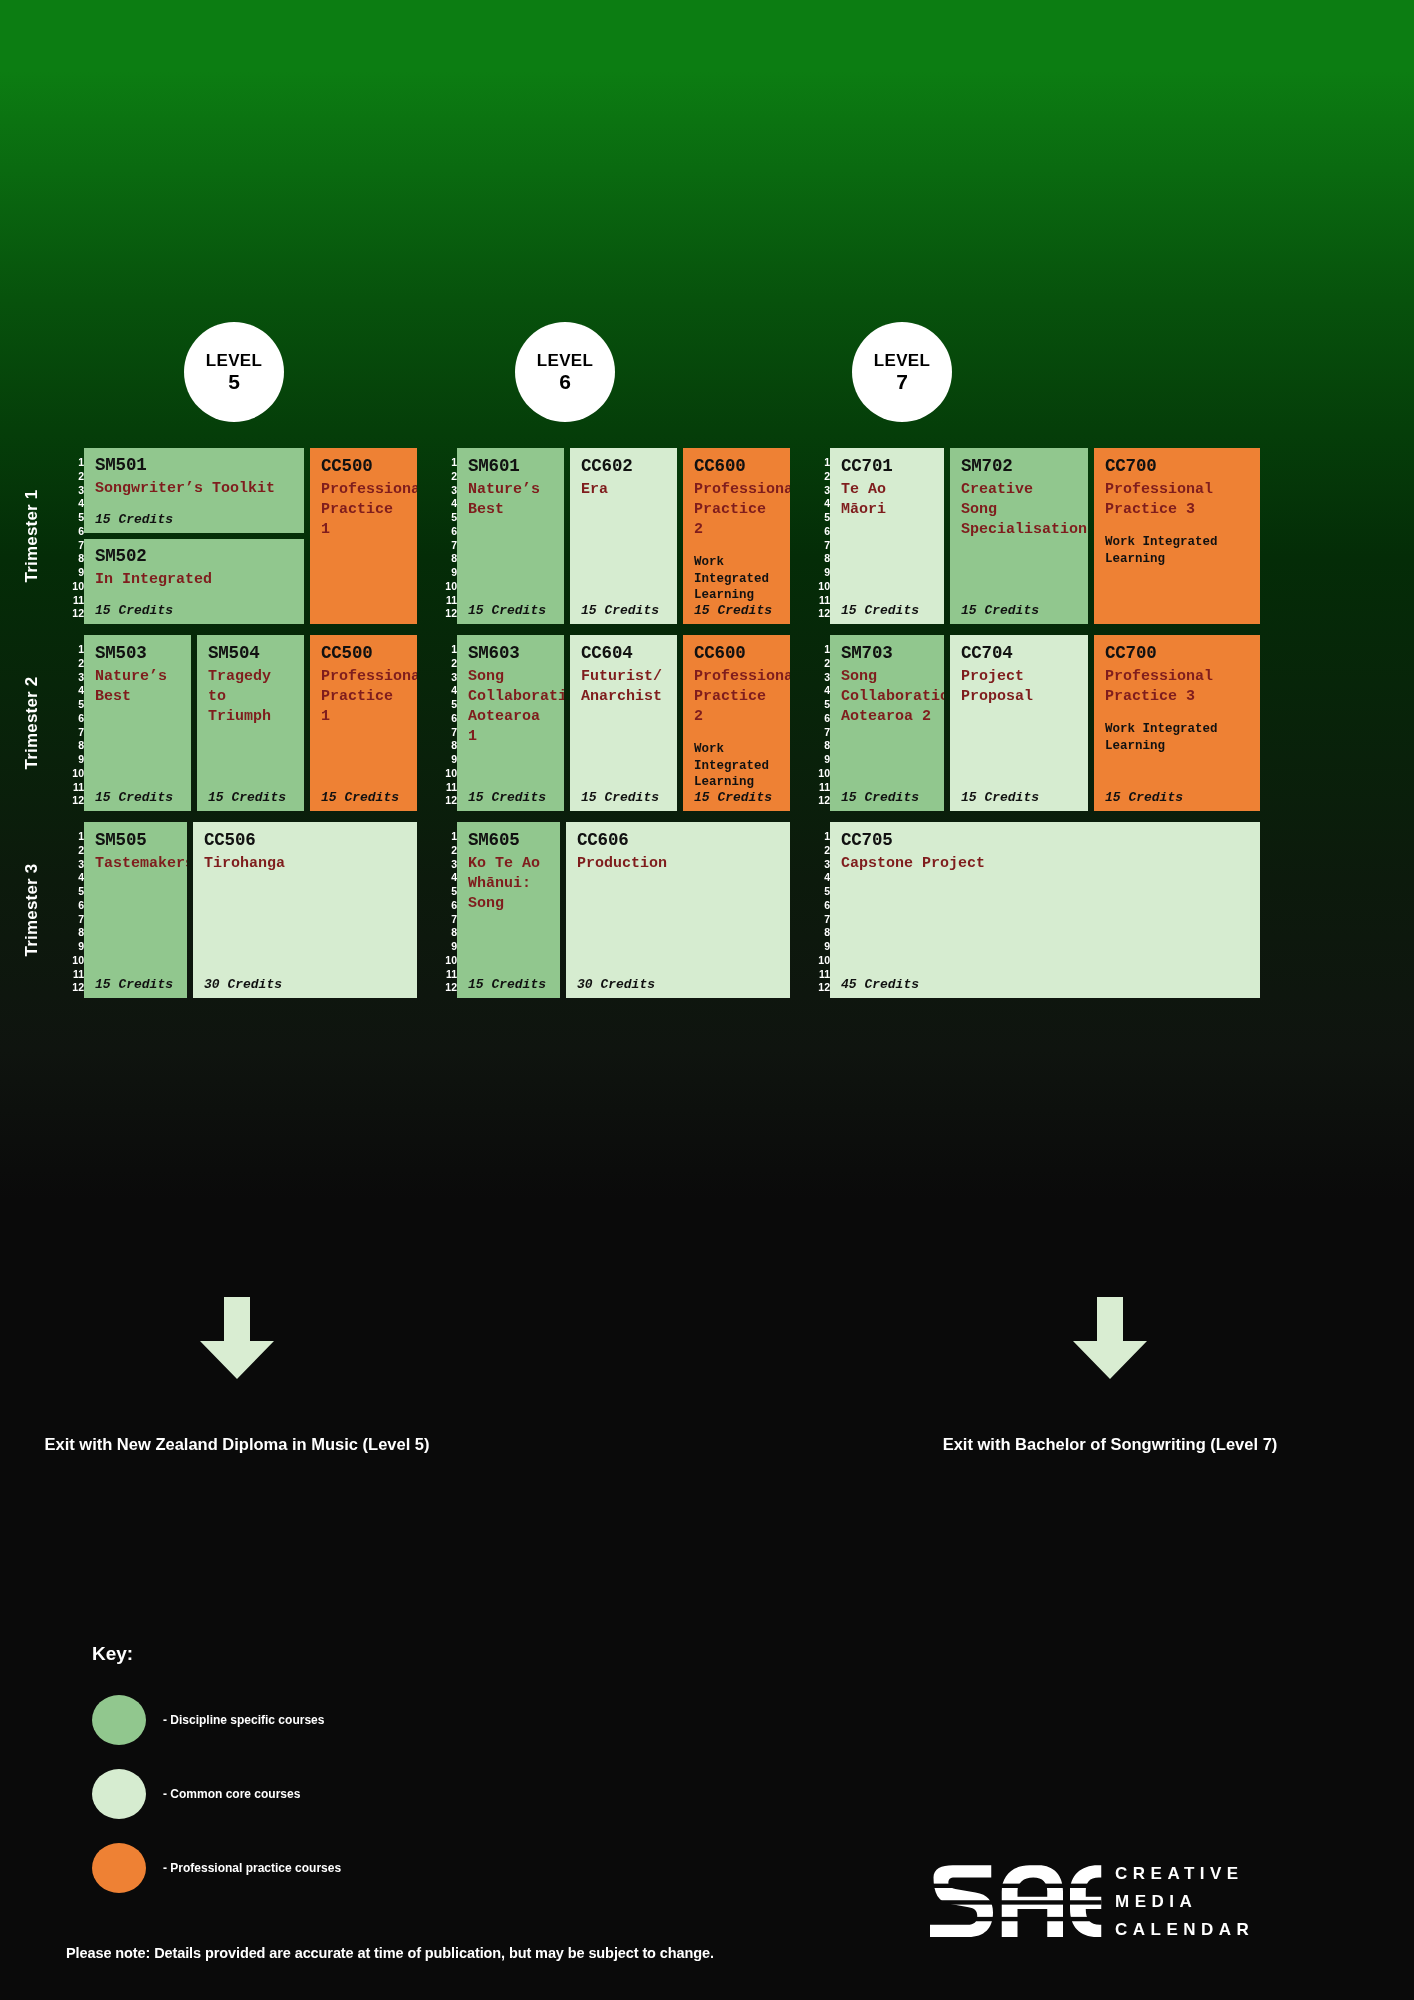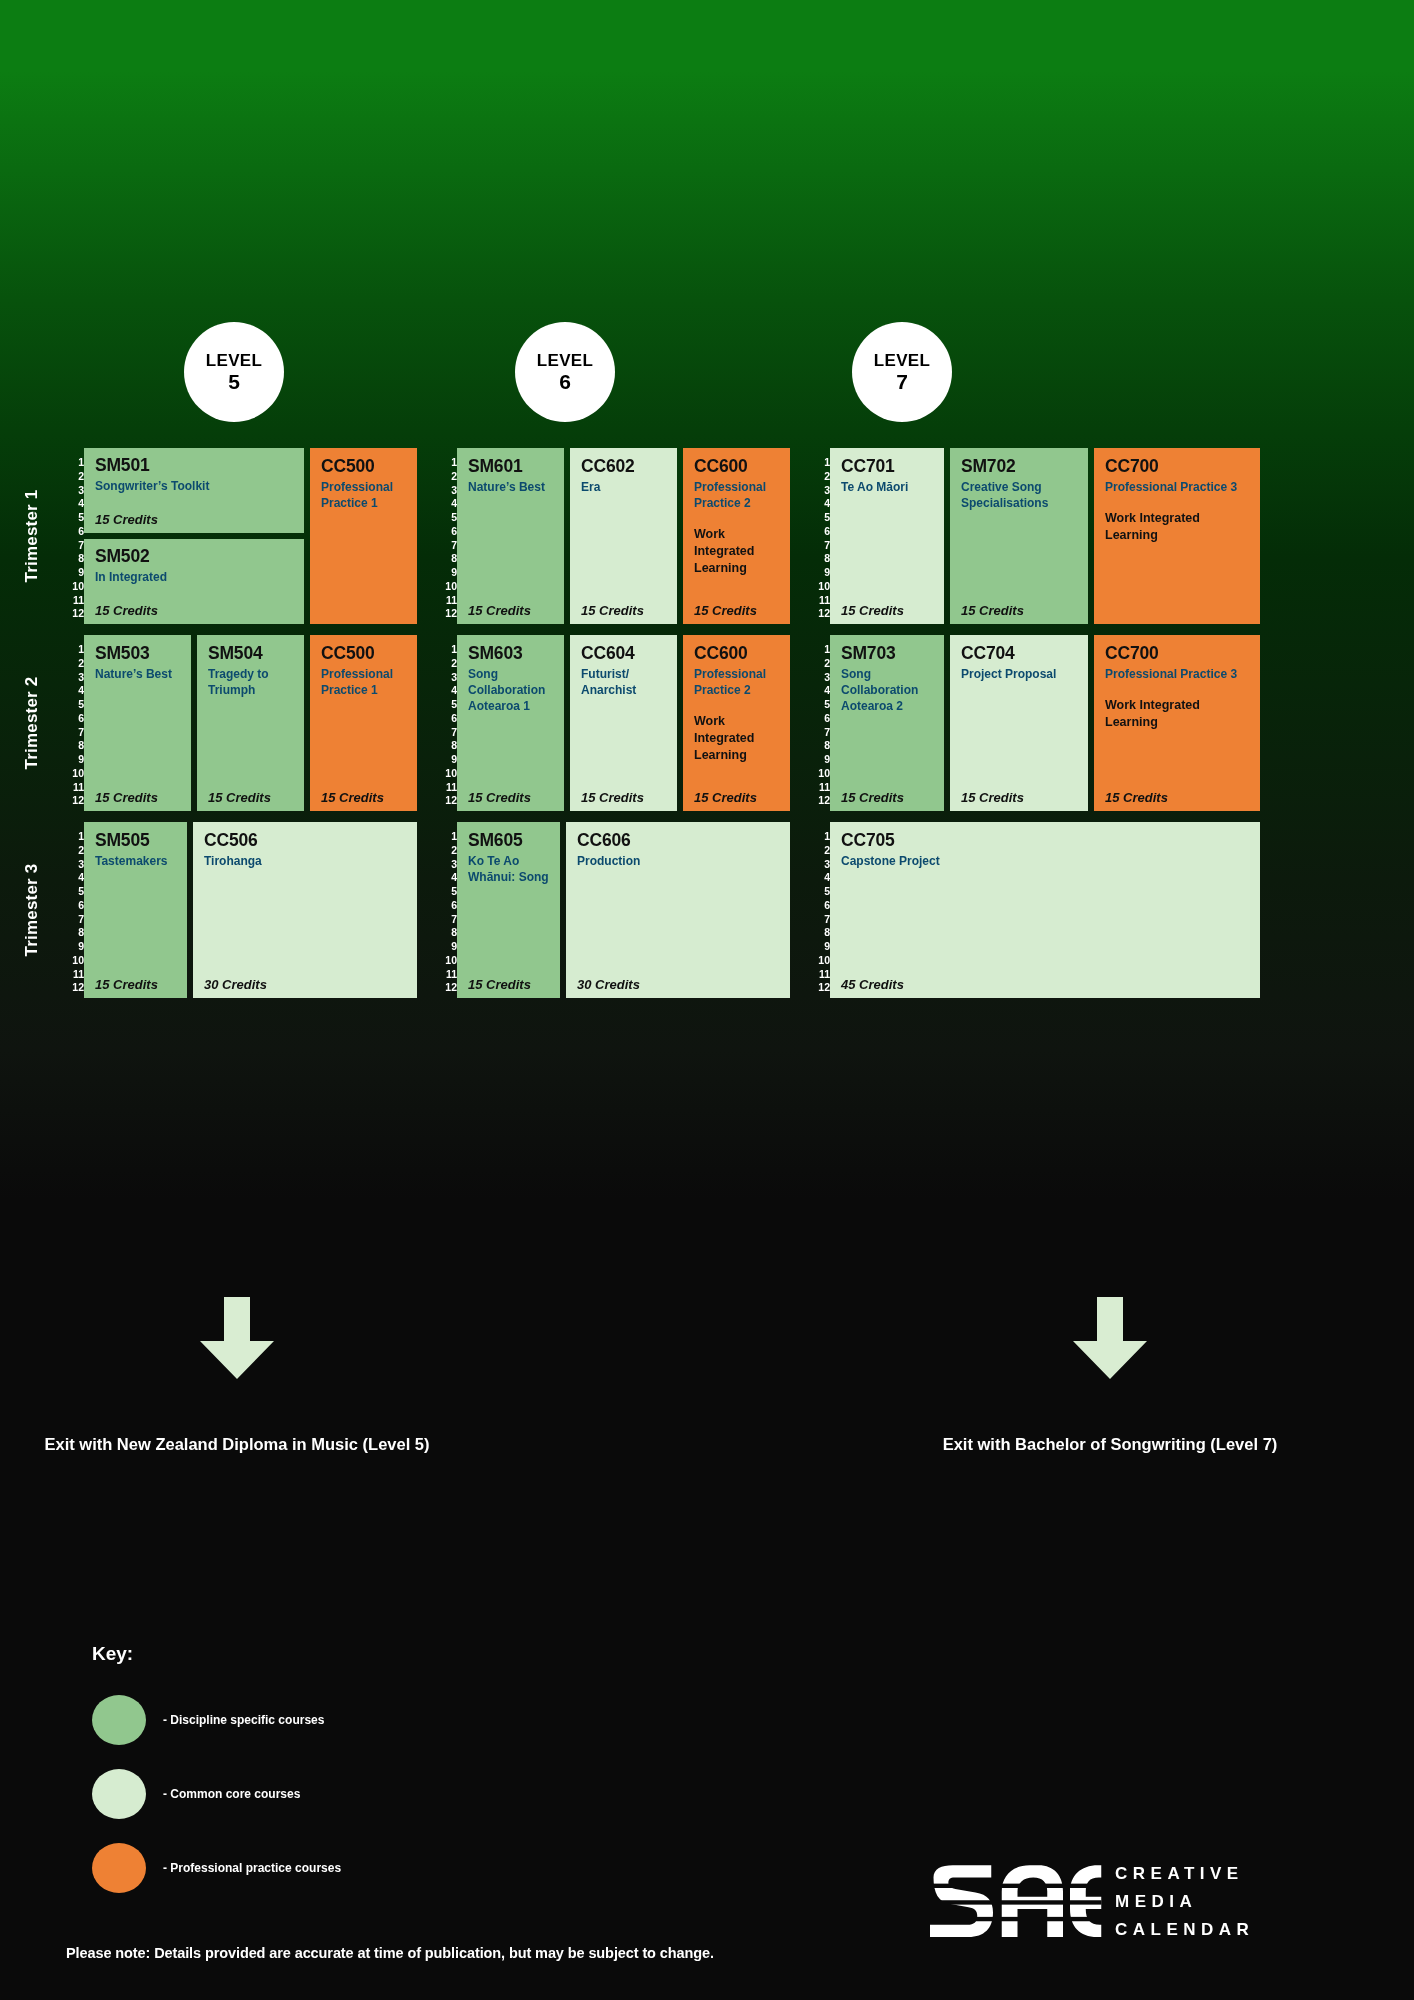--- a/index.html
+++ b/index.html
@@ -134,36 +134,37 @@
   .level-block.lb7-t3 { flex: 0 0 430px; width: 430px; }
 
   .spacer-gap { flex: 0 0 18px; width: 18px; }
 
   .course {
     position: relative;
     padding: 9px 11px 8px 11px;
     overflow: hidden;
     display: flex;
     flex-direction: column;
+    font-family: Liberation Mono, monospace;
   }
   .course.disc   { background: #91c78e; }
   .course.core   { background: #d6ecd0; }
   .course.prof   { background: #ee8134; }
 
   .course .code {
     font-size: 17.5px;
     font-weight: bold;
     color: #111;
     line-height: 1.05;
     letter-spacing: -0.2px;
   }
   .course .cname {
-    font-size: 12px;
-    font-weight: bold;
-    color: #0c4a6e;
+    font-size: 15px;
+    font-weight: bold;
+    color: #7f1d1d;
     line-height: 1.33;
     margin-top: 5px;
   }
   .course .extra {
     font-size: 12.5px;
     font-weight: bold;
     color: #111;
     line-height: 1.33;
     margin-top: 14px;
   }

